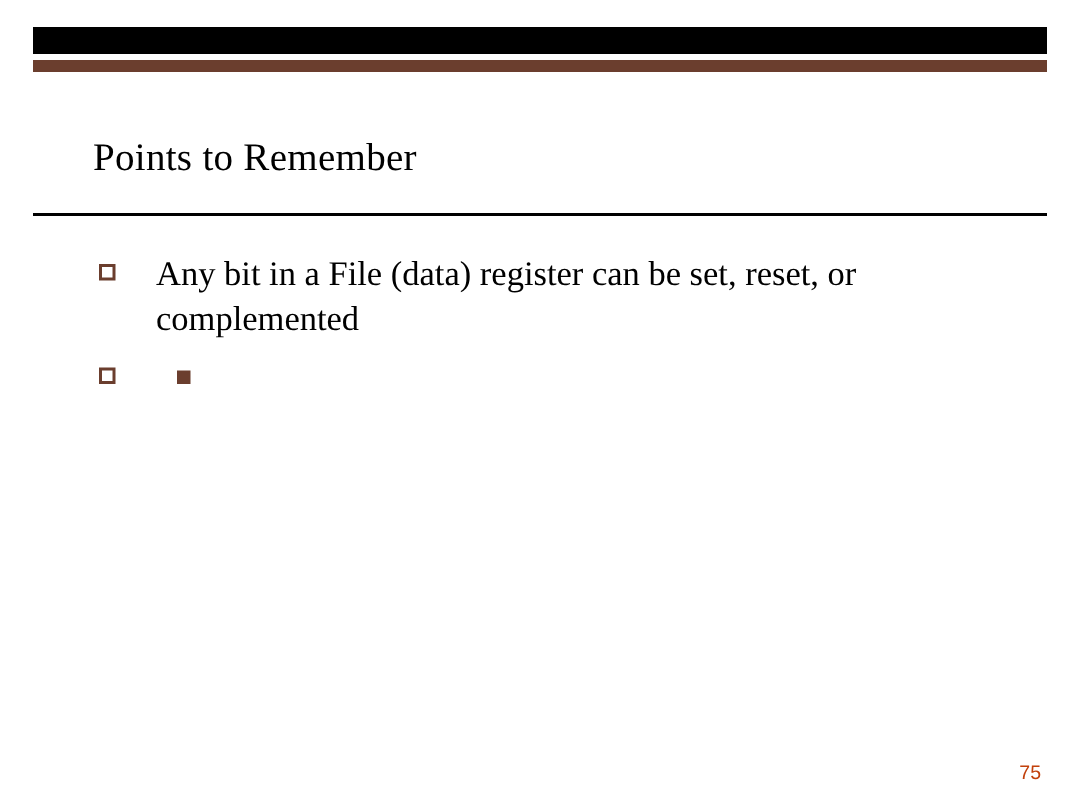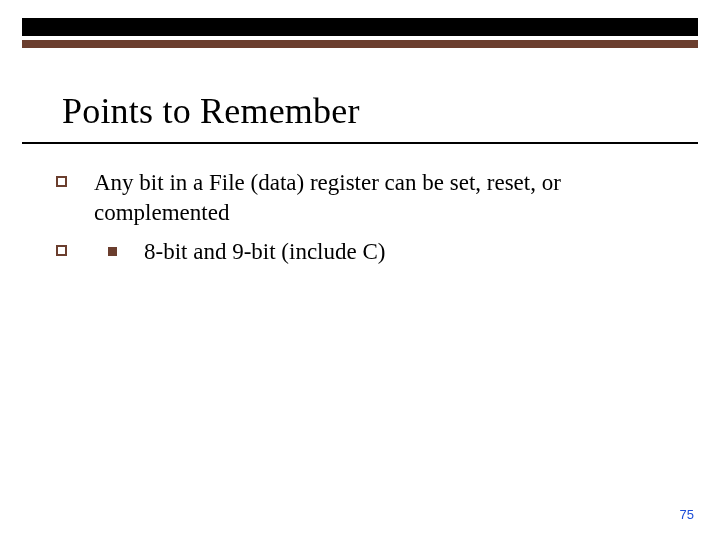--- a/index.html
+++ b/index.html
@@ -26,35 +26,35 @@
     left: 22px;
     right: 22px;
     top: 40px;
     height: 8px;
     background: #6b3e2e;
   }
   .title {
     position: absolute;
     left: 62px;
     top: 90px;
-    font-size: 36px;
+    font-size: 26px;
     font-weight: 400;
     letter-spacing: 0.2px;
   }
   .underline {
     position: absolute;
     left: 22px;
     right: 22px;
     top: 142px;
     height: 2px;
     background: #000;
   }
   .content {
     position: absolute;
-    left: 52px;
+    left: 62px;
     right: 40px;
     top: 168px;
     font-size: 23px;
     line-height: 1.32;
   }
   .item {
     position: relative;
     padding-left: 42px;
     margin-bottom: 8px;
   }
@@ -80,21 +80,21 @@
     width: 9px;
     height: 9px;
     background: #6b3e2e;
   }
   .pagenum {
     position: absolute;
     right: 26px;
     bottom: 18px;
     font-family: Arial, Helvetica, sans-serif;
     font-size: 13px;
-    color: #1d4ed8;
+    color: #c2410c;
   }
 </style>
 </head>
 <body>
 
 <div class="topbar-black"></div>
 <div class="topbar-maroon"></div>
 
 <div class="title">Points to Remember</div>
 <div class="underline"></div>
@@ -105,19 +105,18 @@
     <span class="bullet-square"></span>
     <span>Any bit in a File (data) register can be set, reset, or complemented</span>
   </div>
 
   <div class="item">
     <span class="bullet-square"></span>
   </div>
 
   <div class="subitem">
     <span class="bullet-solid"></span>
-    <span>8-bit and 9-bit (include C)</span>
   </div>
 
 
 </div>
 
 <div class="pagenum">75</div>
 
 </body></html>

